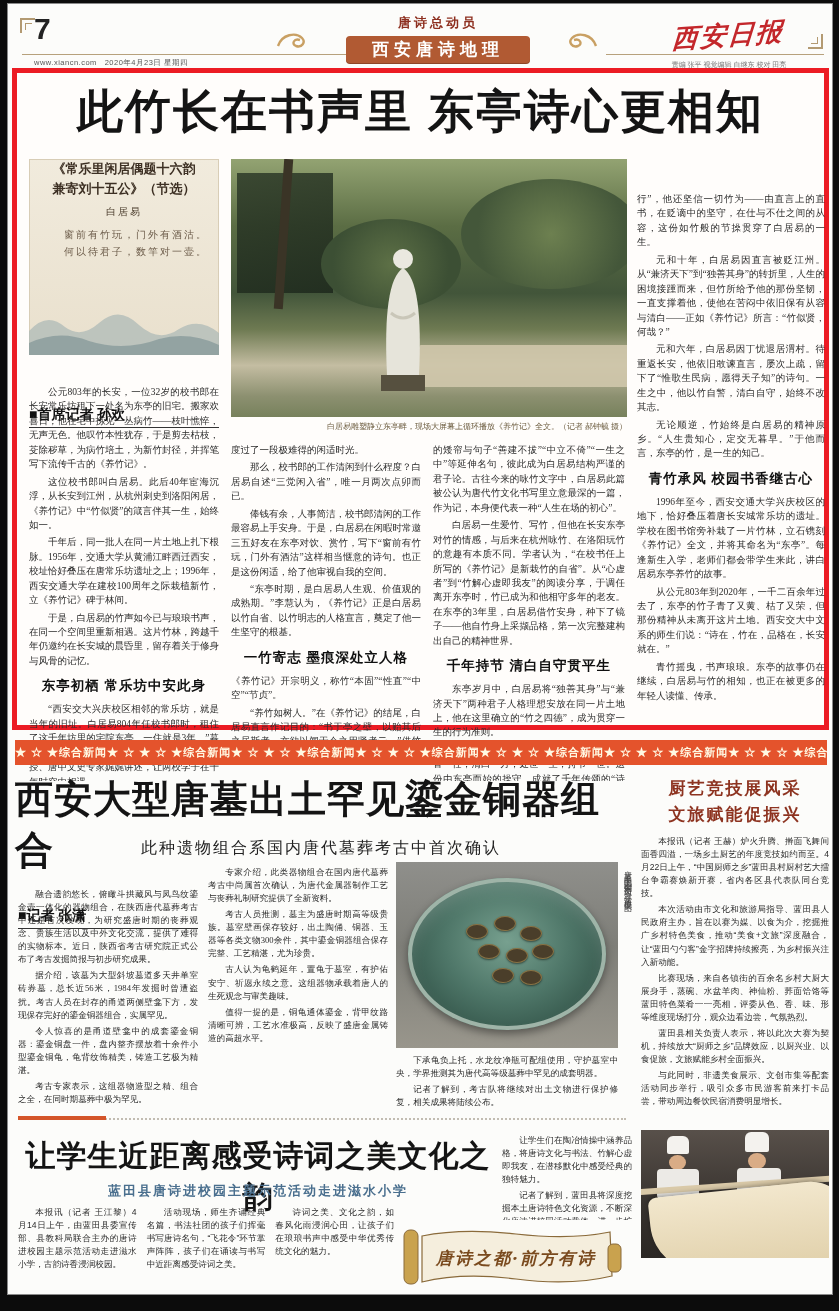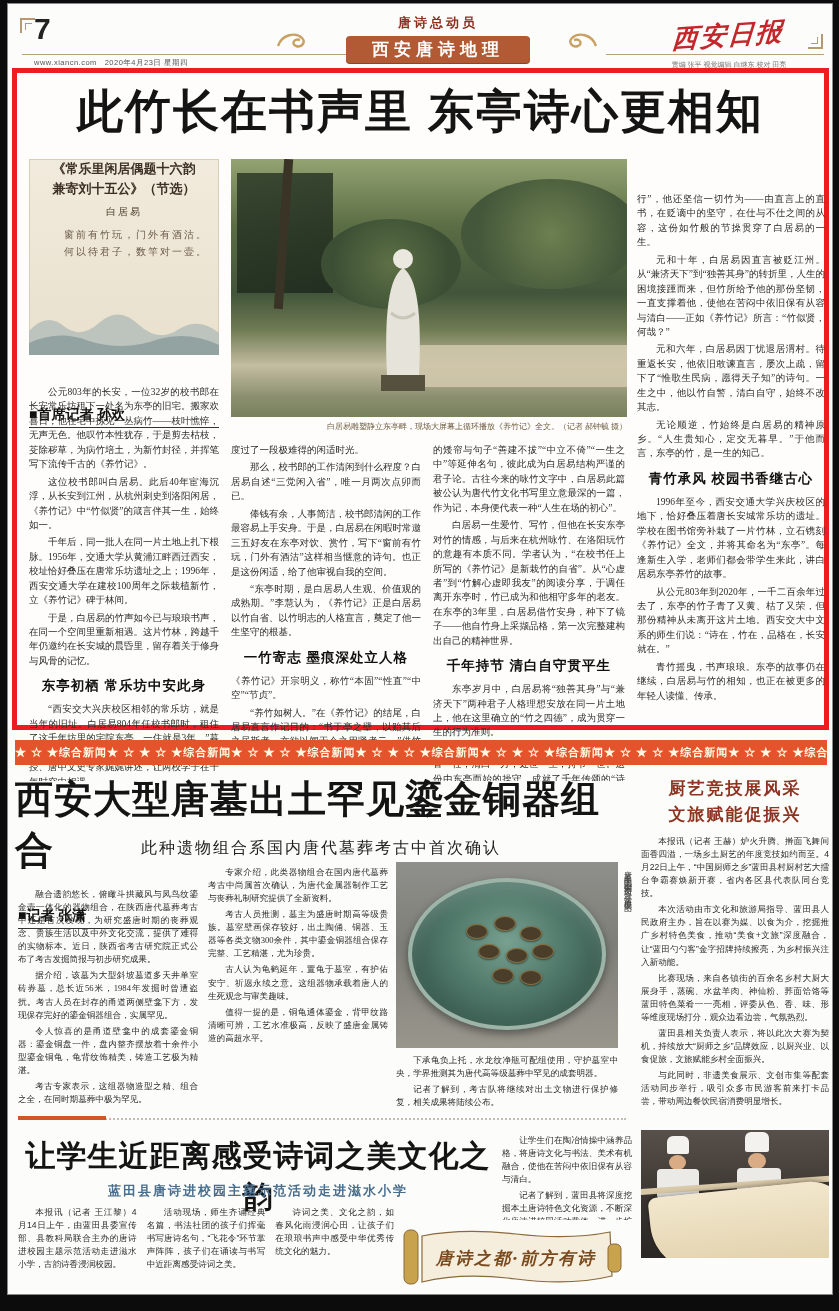--- a/index.html
+++ b/index.html
@@ -299,21 +299,21 @@
     <div class="sub3">蓝田县唐诗进校园主题示范活动走进滋水小学</div>
     <div class="schoolcols">
       <div>
           <p class="bp" style="font-size:8.6px;">本报讯（记者 王江黎）4月14日上午，由蓝田县委宣传部、县教科局联合主办的唐诗进校园主题示范活动走进滋水小学，古韵诗香浸润校园。</p>
           <p class="bp" style="font-size:8.6px;">活动现场，师生齐诵经典名篇，书法社团的孩子们挥毫书写唐诗名句，“飞花令”环节掌声阵阵，孩子们在诵读与书写中近距离感受诗词之美。</p>
           <p class="bp" style="font-size:8.6px;">诗词之美、文化之韵，如春风化雨浸润心田，让孩子们在琅琅书声中感受中华优秀传统文化的魅力。</p>
         </div>
     </div>
     <div class="col cD">
       <div>
-          <p class="bp" style="font-size:8.6px;">让学生们在陶冶情操中涵养品格，将唐诗文化与书法、美术有机融合，使他在苦闷中依旧保有从容与清白。</p>
+          <p class="bp" style="font-size:8.6px;">让学生们在陶冶情操中涵养品格，将唐诗文化与书法、竹解心虚即我友，在潜移默化中感受经典的独特魅力。</p>
           <p class="bp" style="font-size:8.6px;">记者了解到，蓝田县将深度挖掘本土唐诗特色文化资源，不断深化唐诗进校园活动载体，进一步扩大校园诗词文化普及，常态化开展各类传统文化传承实践活动，为西安“唐诗之都”建设贡献基层力量。</p>
         </div>
     </div>
 
     <svg class="banner" viewBox="0 0 232 66">
       <path d="M22,12 Q62,4 116,10 Q170,16 210,8 L212,52 Q170,62 116,55 Q62,48 22,58 Z" fill="#f5eedd" stroke="#8a6a3a" stroke-width="1.2"></path>
       <rect x="4" y="6" width="14" height="54" rx="6" fill="#c9a24e" stroke="#8a6a3a" stroke-width="1"></rect>
       <rect x="208" y="20" width="13" height="28" rx="5" fill="#c9a24e" stroke="#8a6a3a" stroke-width="1"></rect>
       <text x="116" y="40" text-anchor="middle" font-size="17" font-weight="bold" font-style="italic" font-family="DejaVu Serif, serif" fill="#7a4a1e" letter-spacing="2">唐诗之都·前方有诗</text>
     </svg>

